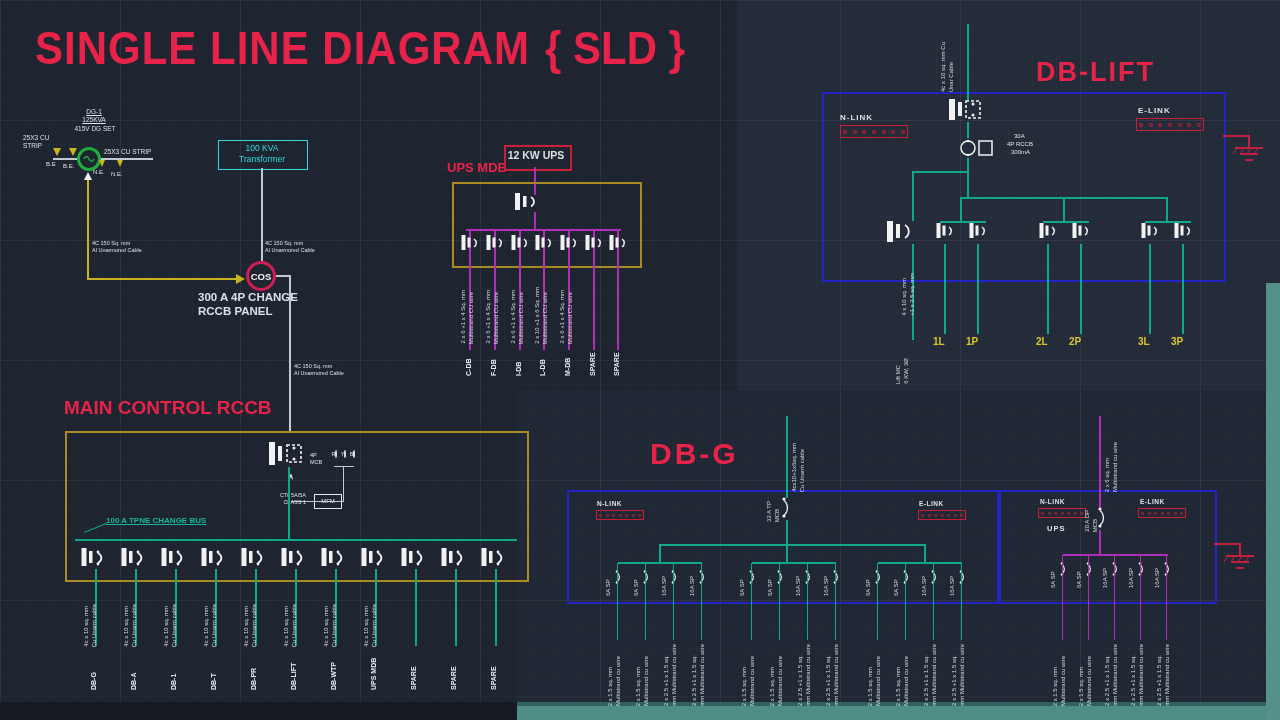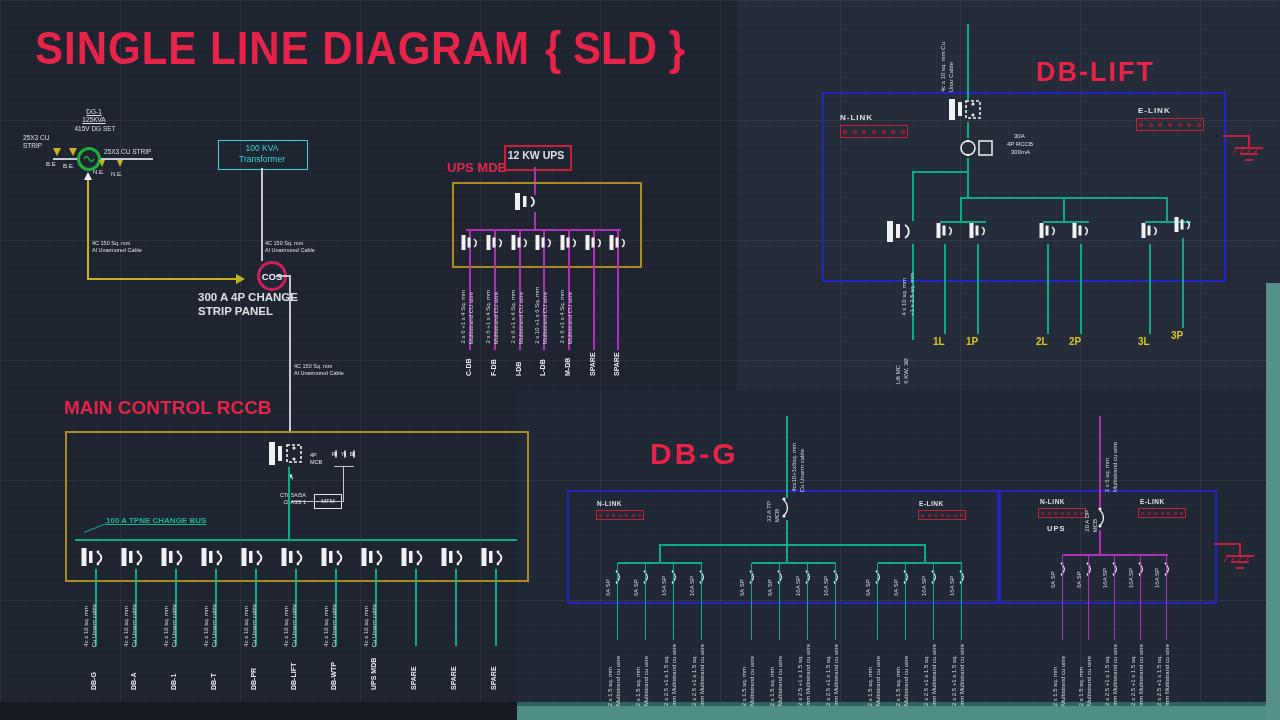--- a/index.html
+++ b/index.html
@@ -84,23 +84,23 @@
   <div class="t t55" style="left:92px;top:240px;">4C 150 Sq. mm</div>
   <div class="t t55" style="left:92px;top:247px;">Al Unarmored Cable</div>
 
   <div class="box b-cyan" style="left:218px;top:140px;width:88px;height:28px;border-width:1.5px;"></div>
   <div class="t" style="left:218px;top:143px;width:88px;text-align:center;font-size:8.5px;color:#35d8dc;">100 KVA</div>
   <div class="t" style="left:218px;top:154px;width:88px;text-align:center;font-size:8.5px;color:#35d8dc;">Transformer</div>
   <div class="ln c-gray" style="left:261px;top:168px;width:1.5px;height:93px;"></div>
   <div class="t t55" style="left:265px;top:240px;">4C 150 Sq. mm</div>
   <div class="t t55" style="left:265px;top:247px;">Al Unarmored Cable</div>
 
-  <div class="cosring" style="left:257px;top:261px;">COS</div>
+  <div class="cosring" style="left:246px;top:261px;">COS</div>
   <div class="t" style="left:198px;top:291px;font-size:11.5px;font-weight:bold;">300 A 4P CHANGE</div>
-  <div class="t" style="left:198px;top:305px;font-size:11.5px;font-weight:bold;">STRIP PANEL</div>
+  <div class="t" style="left:198px;top:305px;font-size:11.5px;font-weight:bold;">RCCB PANEL</div>
   <div class="ln c-gray" style="left:276px;top:275px;width:14px;height:1.5px;"></div>
   <div class="ln c-gray" style="left:289px;top:275px;width:1.5px;height:157px;"></div>
   <div class="t t55" style="left:294px;top:363px;">4C 150 Sq. mm</div>
   <div class="t t55" style="left:294px;top:370px;">Al Unarmored Cable</div>
 
   <div class="t red-title" style="left:64px;top:397px;font-size:19px;">MAIN CONTROL RCCB</div>
   <div class="box b-gold" style="left:65px;top:431px;width:460px;height:147px;"></div>
   <svg width="36" height="26" viewBox="0 0 36 26" style="position:absolute;left:268px;top:441px;">
     <rect x="1" y="1" width="6" height="23" fill="#f2f2f2"></rect>
     <rect x="10" y="5" width="4" height="15" fill="#f2f2f2"></rect>
@@ -596,21 +596,21 @@
   </div>
     <div class="circ" style="width: 18px; height: 130px; left: 1141px; top: 222px;">
     <svg width="18" height="20" viewBox="0 0 18 20" style="position:absolute;left:0;top:0;">
       <rect x="0.5" y="1" width="4" height="15" fill="#f2f2f2"></rect>
       <rect x="6.5" y="3.5" width="3" height="10" fill="#f2f2f2"></rect>
       <path d="M13 5 C16 7 16 11 13 13" stroke="#f2f2f2" stroke-width="1.5" fill="none"></path>
     </svg>
     <div class="wire c-teal" style="left:8px;top:22px;height:90px;width:1.6px;"></div>
     <div class="ylab" style="position:absolute;left:-3px;top:114px;color:#d9c62a;font-size:10px;font-weight:bold;">3L</div>
   </div>
-    <div class="circ" style="width: 18px; height: 130px; left: 1174px; top: 216px;">
+    <div class="circ" style="width: 18px; height: 130px; left: 1174px; top: 222px;">
     <svg width="18" height="20" viewBox="0 0 18 20" style="position:absolute;left:0;top:0;">
       <rect x="0.5" y="1" width="4" height="15" fill="#f2f2f2"></rect>
       <rect x="6.5" y="3.5" width="3" height="10" fill="#f2f2f2"></rect>
       <path d="M13 5 C16 7 16 11 13 13" stroke="#f2f2f2" stroke-width="1.5" fill="none"></path>
     </svg>
     <div class="wire c-teal" style="left:8px;top:22px;height:90px;width:1.6px;"></div>
     <div class="ylab" style="position:absolute;left:-3px;top:114px;color:#d9c62a;font-size:10px;font-weight:bold;">3P</div>
   </div>
     <div class="circ" style="width: 26px; height: 145px; left: 605px; top: 566px;">
     <span class="rating" style="left:0;top:2px;height:28px;">6A SP</span>

